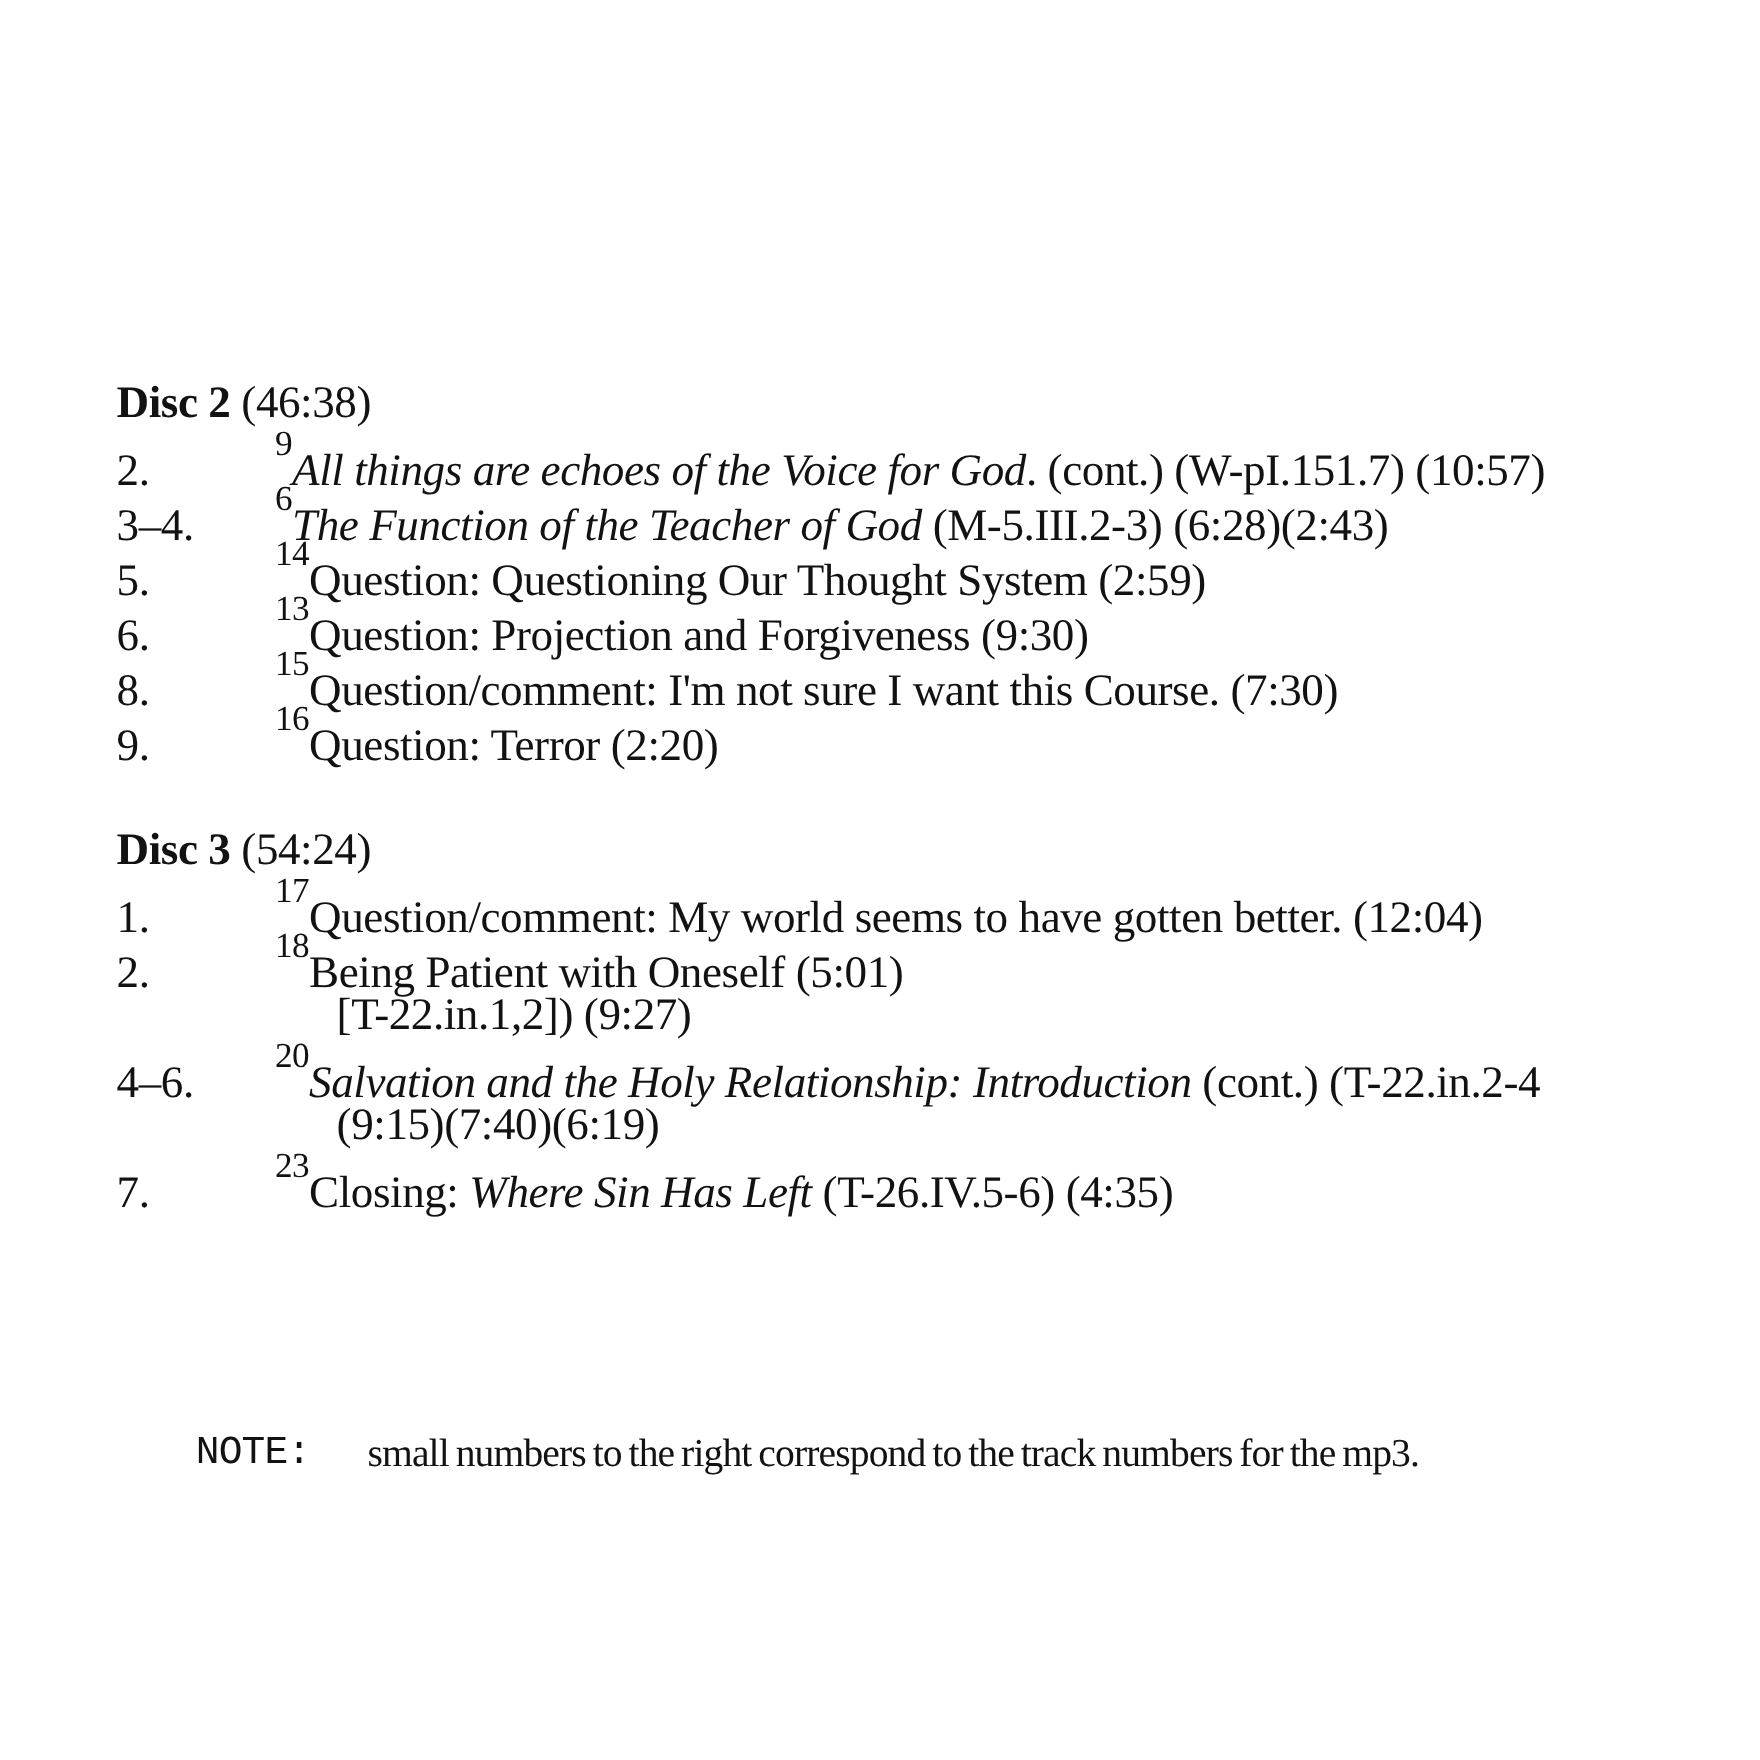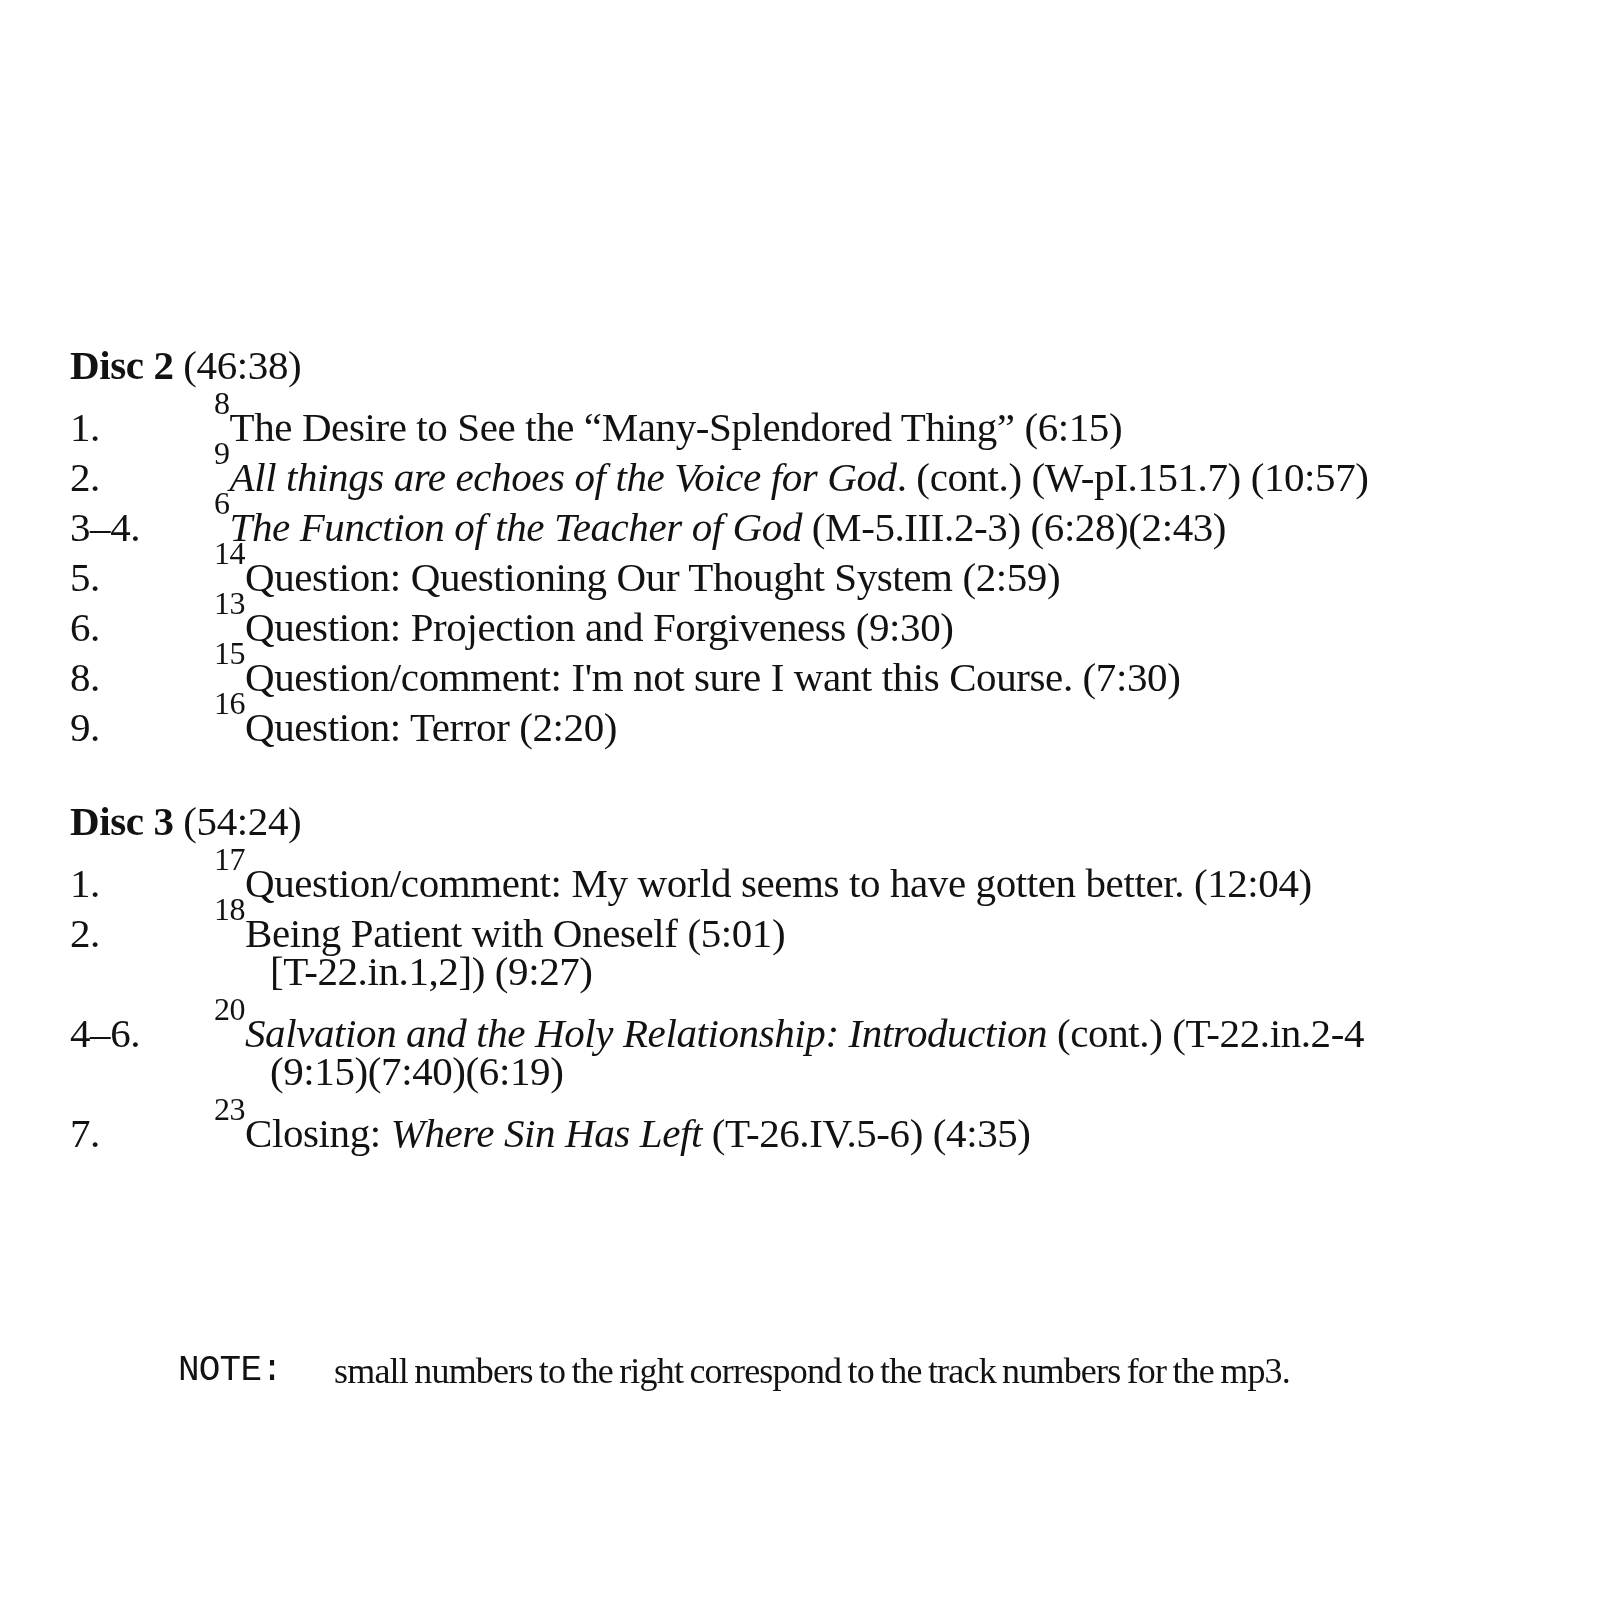--- a/index.html
+++ b/index.html
@@ -18,20 +18,21 @@
   }
   #discs {
     padding-top: 340px;
   }
   .line {
     height: 50px;
     line-height: 50px;
     white-space: nowrap;
     font-size: 41px;
     letter-spacing: -0.4px;
+    margin-left: 36px;
   }
   .heading {
     padding-left: 70px;
   }
   .heading .disc-title {
     font-weight: bold;
   }
   .row {
     padding-left: 70px;
   }
@@ -74,21 +75,20 @@
   }
 </style>
 </head>
 <body>
 
 <div class="page">
 
   <main id="discs">
       <section class="disc-section">
         <div class="line heading"><span class="disc-title">Disc 2</span><span class="disc-duration">&nbsp;(46:38)</span></div>
-        <div class="line row"><span class="num">1.</span><span class="title"><sup class="sup">8</sup><span>The Desire to See the “Many-Splendored Thing” (6:15)</span></span></div>
         <div class="line row"><span class="num">2.</span><span class="title"><sup class="sup">9</sup><span class="it">All things are echoes of the Voice for God</span><span>. (cont.) (W-pI.151.7) (10:57)</span></span></div>
         <div class="line row"><span class="num">3–4.</span><span class="title"><sup class="sup">6</sup><span class="it">The Function of the Teacher of God</span><span> (M-5.III.2-3) (6:28)(2:43)</span></span></div>
         <div class="line row"><span class="num">5.</span><span class="title"><sup class="sup">14</sup><span>Question: Questioning Our Thought System (2:59)</span></span></div>
         <div class="line row"><span class="num">6.</span><span class="title"><sup class="sup">13</sup><span>Question: Projection and Forgiveness (9:30)</span></span></div>
         <div class="line row"><span class="num">8.</span><span class="title"><sup class="sup">15</sup><span>Question/comment: I'm not sure I want this Course. (7:30)</span></span></div>
         <div class="line row"><span class="num">9.</span><span class="title"><sup class="sup">16</sup><span>Question: Terror (2:20)</span></span></div>
       </section>
       <section class="disc-section">
         <div class="line heading"><span class="disc-title">Disc 3</span><span class="disc-duration">&nbsp;(54:24)</span></div>
         <div class="line row"><span class="num">1.</span><span class="title"><sup class="sup">17</sup><span>Question/comment: My world seems to have gotten better. (12:04)</span></span></div>

